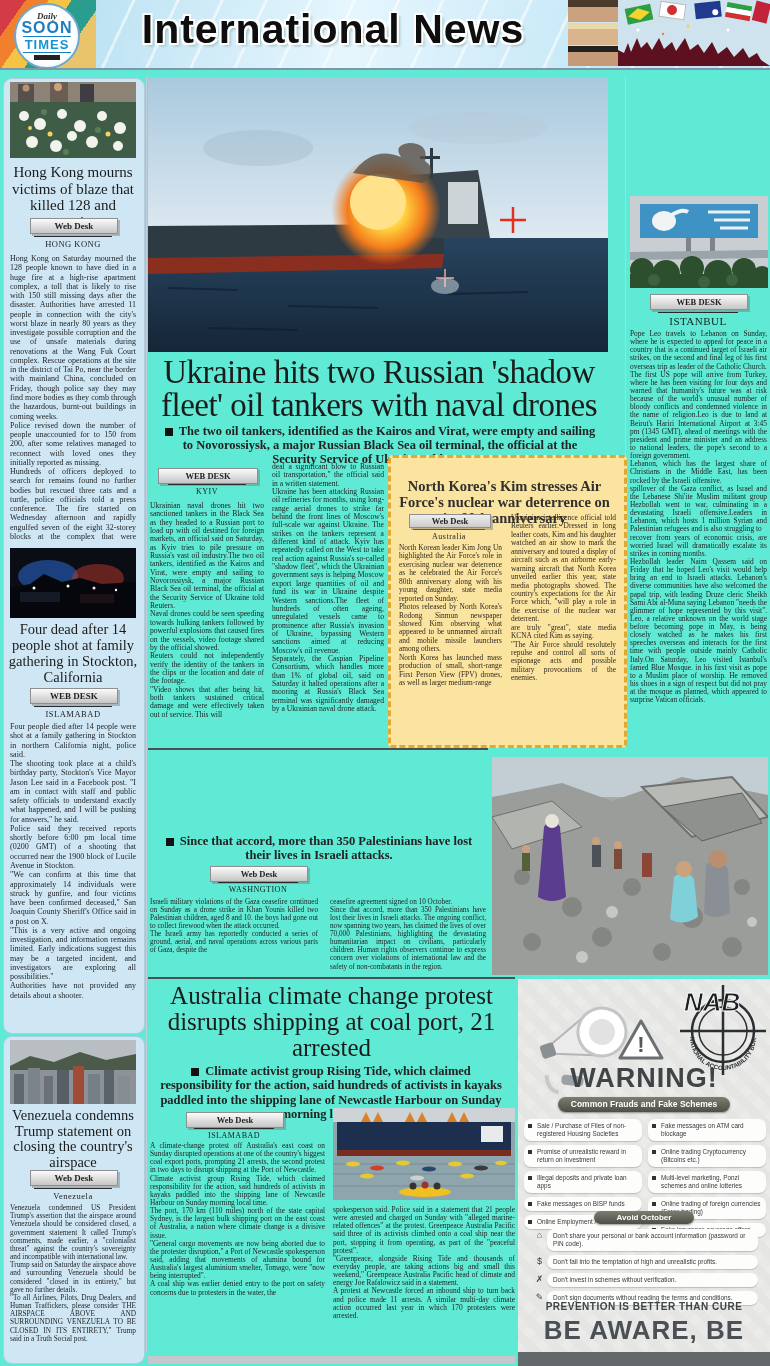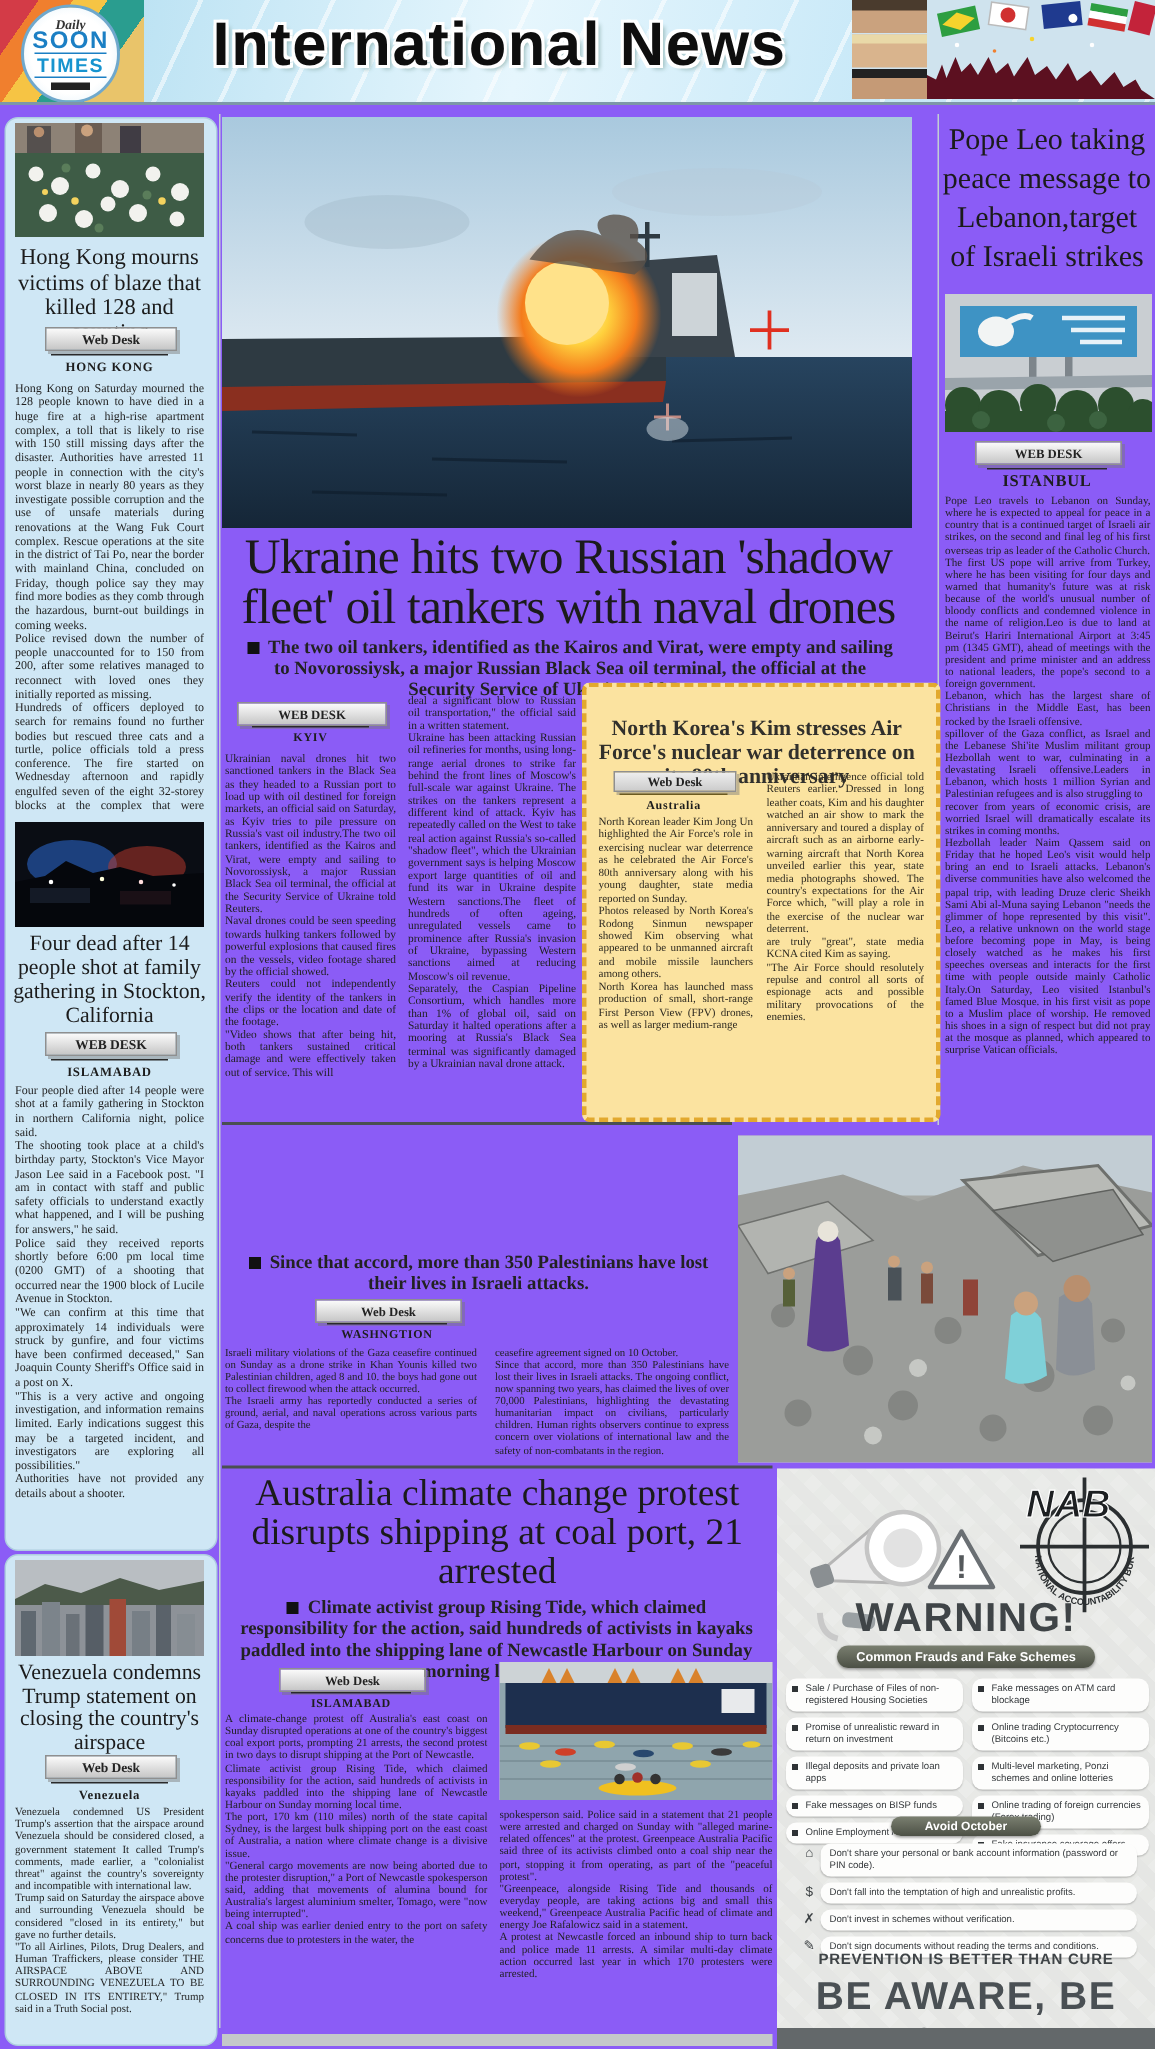--- a/index.html
+++ b/index.html
@@ -1,28 +1,28 @@
 <!DOCTYPE html>
 <html><head>
 <meta charset="utf-8">
 <style>
   html,body{margin:0;padding:0;background:#e9edf0;}
-  #page{position:relative;width:770px;height:1366px;background:#8b5cf6;overflow:hidden;
+  #page{position:relative;width:770px;height:1366px;background:#5eead4;overflow:hidden;
         font-family:"Liberation Serif",serif;}
   .abs{position:absolute;}
   .img{position:absolute;overflow:hidden;background:#ccc;}
   .img svg{display:block;width:100%;height:100%;}
   .hl{position:absolute;text-align:center;color:#1b1b1b;font-family:"Liberation Serif",serif;}
   .sub{position:absolute;text-align:center;font-weight:bold;color:#222;font-family:"Liberation Serif",serif;}
   .bullet-sq{display:inline-block;width:8px;height:8px;background:#111;margin-right:6px;vertical-align:middle;}
   .tag{position:absolute;background:linear-gradient(#fbfbfb,#c6c6c6);border:1px solid #8f8f8f;
        box-shadow:2px 2px 0 rgba(120,120,120,.45);text-align:center;color:#222;
        font-family:"Liberation Serif",serif;font-weight:bold;}
   .dl{position:absolute;text-align:center;color:#1d1d1d;font-family:"Liberation Serif",serif;
-      border-top:1.5px solid #2a2a2a;padding-top:2px;font-weight:bold;letter-spacing:.5px;}
+      border-top:1.5px solid #2a2a2a;padding-top:2px;font-weight:normal;letter-spacing:.5px;}
   .body{position:absolute;text-align:justify;color:#1f1f1f;white-space:pre-line;overflow:hidden;
         font-family:"Liberation Serif",serif;}
   .vrule{position:absolute;width:1px;background:#c2cdd4;}
   .hrule{position:absolute;height:2px;background:#4a4f52;}
   .bluepanel{position:absolute;left:3px;width:140px;background:#cfe7f5;border:1px solid #aecde0;border-radius:9px;}
   #nkbox{position:absolute;left:388px;top:455px;width:233px;height:287px;background:#fbe3a0;
          border:3px dashed #e2a92e;border-radius:5px;}
   #ad{position:absolute;left:518px;top:979px;width:252px;height:387px;background:#ebecea;overflow:hidden;
       font-family:"Liberation Sans",sans-serif;}
   #ad .pattern{position:absolute;inset:0;opacity:.25;background:
@@ -270,21 +270,20 @@
     <div class="tag" style="left:18px;top:56px;width:80px;font-size:8.5px;padding:1px 0;background:linear-gradient(#eee,#ccc);">Web Desk</div>
     <div class="dl" style="left:22px;top:71px;width:72px;font-size:8px;border-top-color:#6b5a20;">Australia</div>
     <div class="body" style="left:8px;top:86px;width:103px;height:190px;font-size:7.4px;line-height:1.14;color:#2e2a20;">North Korean leader Kim Jong Un highlighted the Air Force's role in exercising nuclear war deterrence as he celebrated the Air Force's 80th anniversary along with his young daughter, state media reported on Sunday.
 Photos released by North Korea's Rodong Sinmun newspaper showed Kim observing what appeared to be unmanned aircraft and mobile missile launchers among others.
 North Korea has launched mass production of small, short-range First Person View (FPV) drones, as well as larger medium-range</div>
     <div class="body" style="left:120px;top:56px;width:105px;height:220px;font-size:7.4px;line-height:1.14;color:#2e2a20;">Ukrainian intelligence official told Reuters earlier. Dressed in long leather coats, Kim and his daughter watched an air show to mark the anniversary and toured a display of aircraft such as an airborne early-warning aircraft that North Korea unveiled earlier this year, state media photographs showed. The country's expectations for the Air Force which, "will play a role in the exercise of the nuclear war deterrent.
 are truly "great", state media KCNA cited Kim as saying.
 "The Air Force should resolutely repulse and control all sorts of espionage acts and possible military provocations of the enemies.</div>
   </div>
 
-  <div class="hl" style="left:628px;top:80px;width:140px;font-size:20px;line-height:1.3;">Pope Leo taking peace message to Lebanon,target of Israeli strikes</div>
   <div class="img" style="left:630px;top:196px;width:138px;height:92px;">
     <svg viewBox="0 0 138 92">
       <rect width="138" height="92" fill="#c9ced2"></rect>
       <rect x="10" y="8" width="118" height="34" fill="#3e93c4"></rect>
       <ellipse cx="34" cy="25" rx="12" ry="10" fill="#f2f4f4"></ellipse>
       <path d="M40 20 q12 -8 18 -4" stroke="#f2f4f4" stroke-width="4" fill="none"></path>
       <g stroke="#e8f2f8" stroke-width="3">
           <line x1="78" y1="16" x2="120" y2="16"></line>
           <line x1="84" y1="24" x2="120" y2="24"></line>
           <line x1="90" y1="32" x2="118" y2="32"></line>

